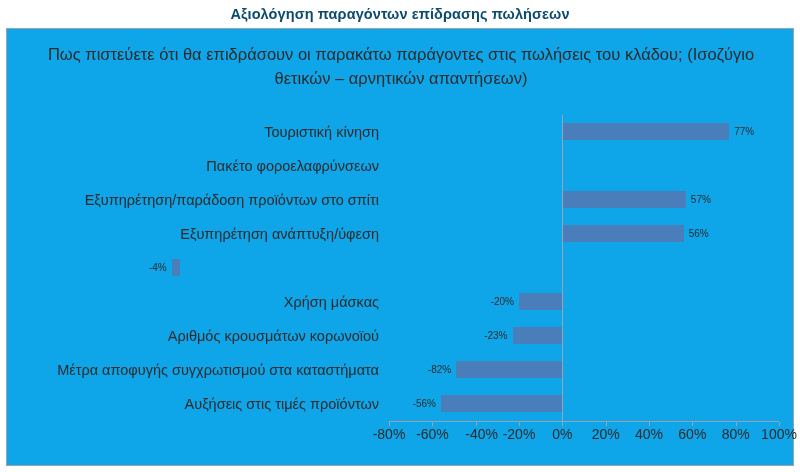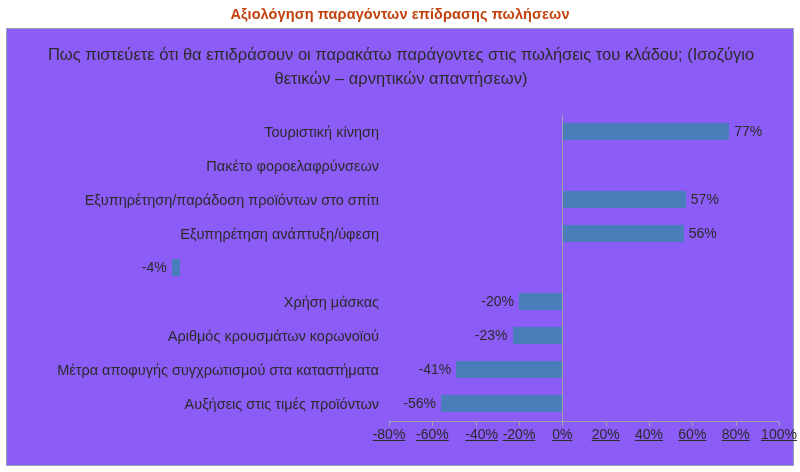--- a/index.html
+++ b/index.html
@@ -24,33 +24,33 @@
 
   
   .top-title {
     position: absolute;
     top: 6px;
     left: 0;
     width: 800px;
     text-align: center;
     font-size: 14.5px;
     font-weight: bold;
-    color: #c2410c;
+    color: #0c4a6e;
     letter-spacing: 0.1px;
   }
 
   
   .chart-frame {
     position: absolute;
     top: 28px;
     left: 6px;
     width: 788px;
     height: 438px;
     border: 1px solid #9aa4b1;
-    background: #8b5cf6;
+    background: #0ea5e9;
     box-sizing: border-box;
   }
 
   .chart-title {
     position: absolute;
     top: 14px;
     left: 40px;
     width: 708px;
     text-align: center;
     font-size: 16.5px;
@@ -102,21 +102,21 @@
   .bar {
     position: absolute;
     top: 8px;
     height: 17px;
     background: #4A7EBB;
   }
 
   .val-label {
     position: absolute;
     top: 7px;
-    font-size: 14px;
+    font-size: 10px;
     color: #2b2b2b;
     white-space: nowrap;
     line-height: 19px;
   }
 
   
   .zero-line {
     position: absolute;
     top: 0;
     width: 1px;
@@ -135,21 +135,20 @@
     position: absolute;
     height: 20px;
   }
   .x-tick {
     position: absolute;
     top: 4px;
     font-size: 14px;
     color: #2b2b2b;
     transform: translateX(-50%);
     white-space: nowrap;
-    text-decoration: underline;
   }
   .tick-mark {
     position: absolute;
     top: 0;
     width: 1px;
     height: 4px;
     background: #9aa4b1;
   }
 </style>
 </head>
@@ -206,21 +205,21 @@
             <div class="cat-label">Αριθμός κρουσμάτων κορωνοϊού</div>
             <div class="track">
               <div class="bar" style="left: 123.5px; width: 49.8333px; background: rgb(74, 126, 187);"></div>
               <div class="val-label" style="right: 271.5px; margin-left: 10px;">-23%</div>
             </div>
           </div>
           <div class="row">
             <div class="cat-label">Μέτρα αποφυγής συγχρωτισμού στα καταστήματα</div>
             <div class="track">
               <div class="bar" style="left: 67.1667px; width: 106.167px; background: rgb(74, 126, 187);"></div>
-              <div class="val-label" style="right: 327.833px;">-41%</div>
+              <div class="val-label" style="right: 327.833px;">-82%</div>
             </div>
           </div>
           <div class="row">
             <div class="cat-label">Αυξήσεις στις τιμές προϊόντων</div>
             <div class="track">
               <div class="bar" style="left: 52px; width: 121.333px; background: rgb(74, 126, 187);"></div>
               <div class="val-label" style="right: 343px;">-56%</div>
             </div>
           </div>
         </div>

